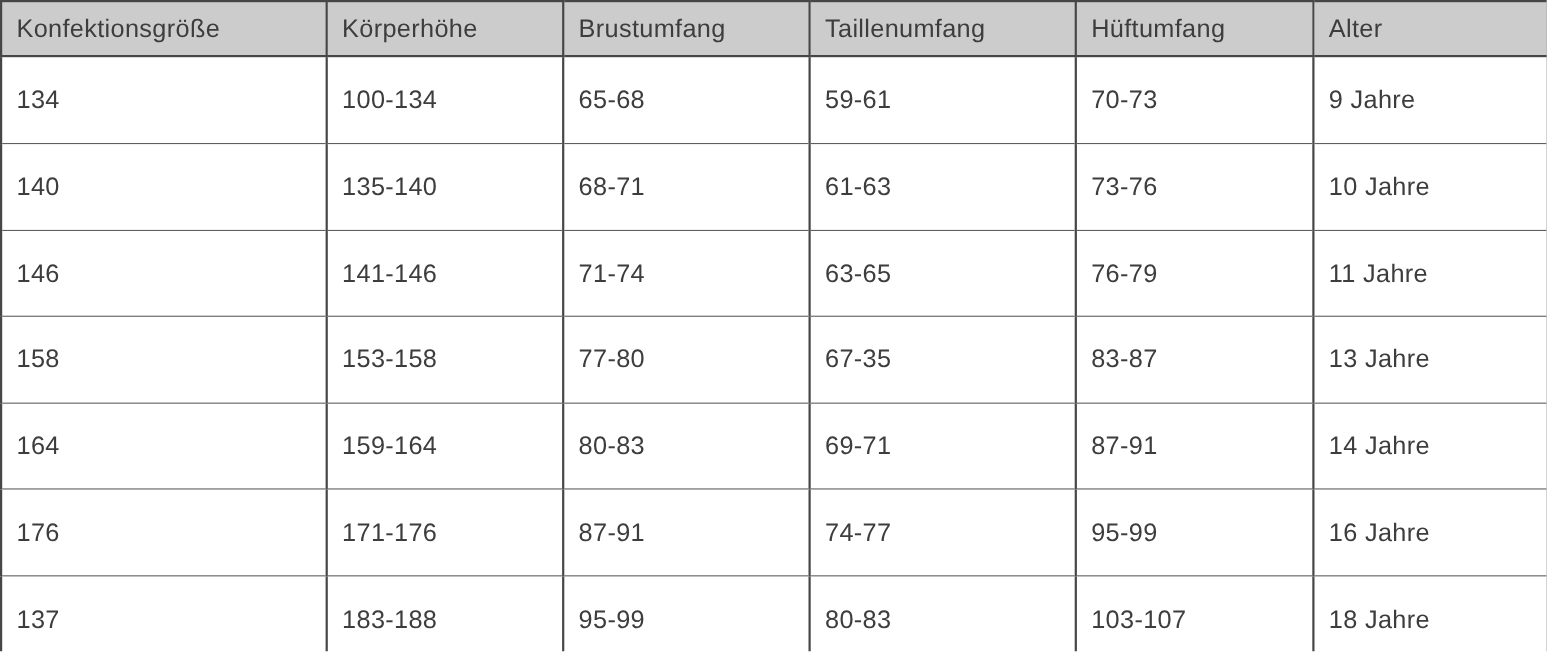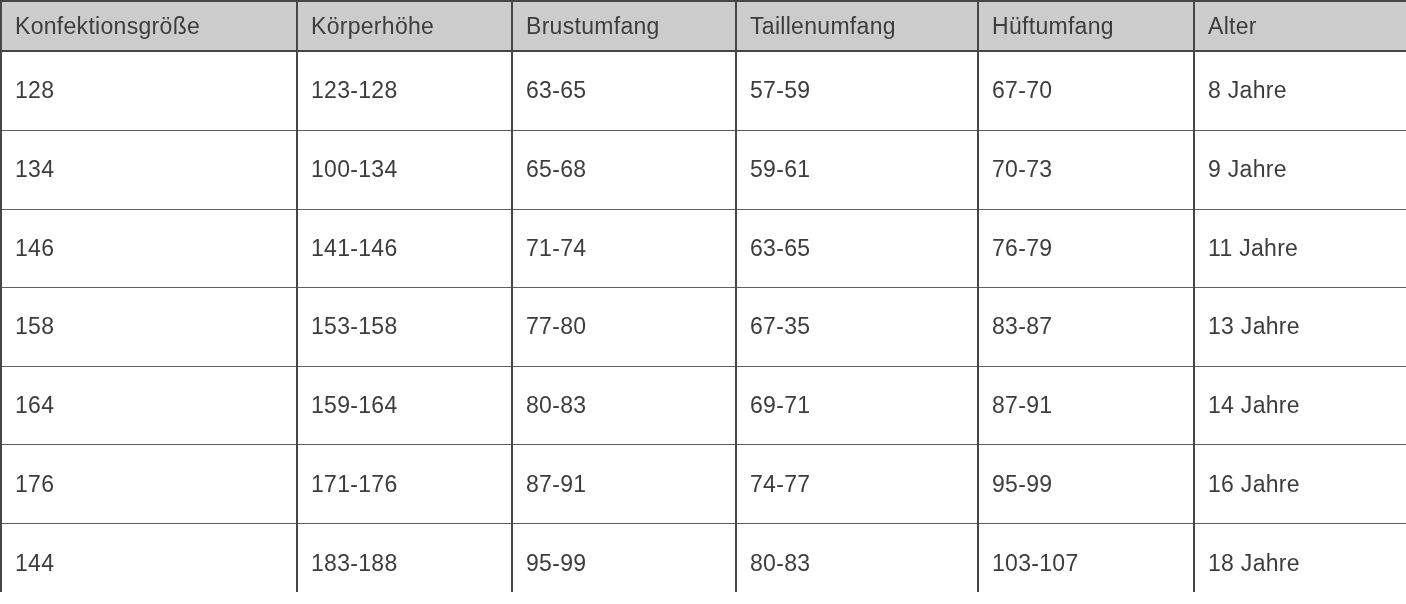--- a/index.html
+++ b/index.html
@@ -66,34 +66,34 @@
           <th>Konfektionsgröße</th>
           <th>Körperhöhe</th>
           <th>Brustumfang</th>
           <th>Taillenumfang</th>
           <th>Hüftumfang</th>
           <th>Alter</th>
         </tr>
     </thead>
     <tbody id="table-body">
         <tr>
-          <td>128</td>
-          <td>123-128</td>
-          <td>63-65</td>
-          <td>57-59</td>
-          <td>67-70</td>
-          <td>8 Jahre</td>
-        </tr>
-        <tr>
           <td>134</td>
           <td>100-134</td>
           <td>65-68</td>
           <td>59-61</td>
           <td>70-73</td>
           <td>9 Jahre</td>
+        </tr>
+        <tr>
+          <td>140</td>
+          <td>135-140</td>
+          <td>68-71</td>
+          <td>61-63</td>
+          <td>73-76</td>
+          <td>10 Jahre</td>
         </tr>
         <tr>
           <td>146</td>
           <td>141-146</td>
           <td>71-74</td>
           <td>63-65</td>
           <td>76-79</td>
           <td>11 Jahre</td>
         </tr>
         <tr>
@@ -114,21 +114,21 @@
         </tr>
         <tr>
           <td>176</td>
           <td>171-176</td>
           <td>87-91</td>
           <td>74-77</td>
           <td>95-99</td>
           <td>16 Jahre</td>
         </tr>
         <tr>
-          <td>144</td>
+          <td>137</td>
           <td>183-188</td>
           <td>95-99</td>
           <td>80-83</td>
           <td>103-107</td>
           <td>18 Jahre</td>
         </tr>
       </tbody>
   </table>
 </div>
 

